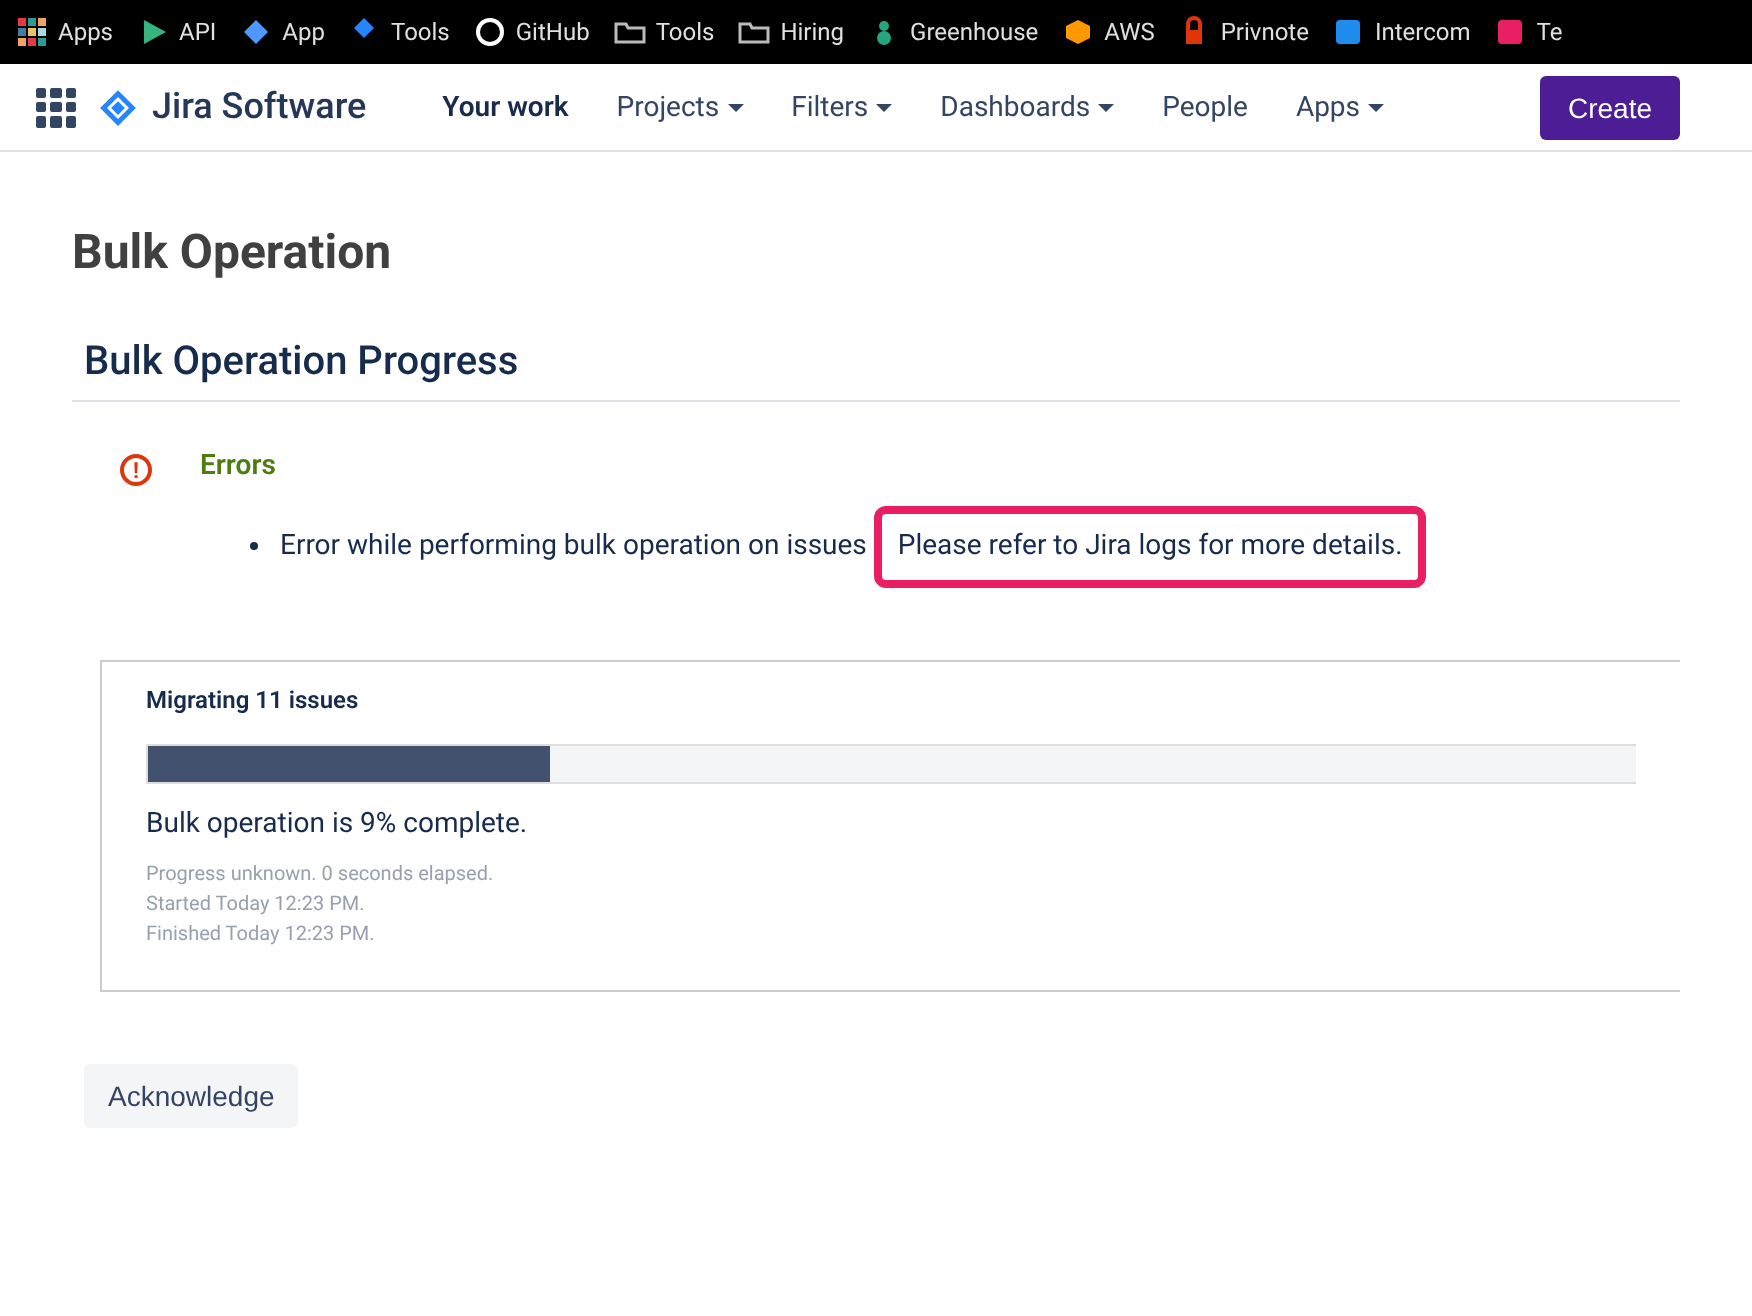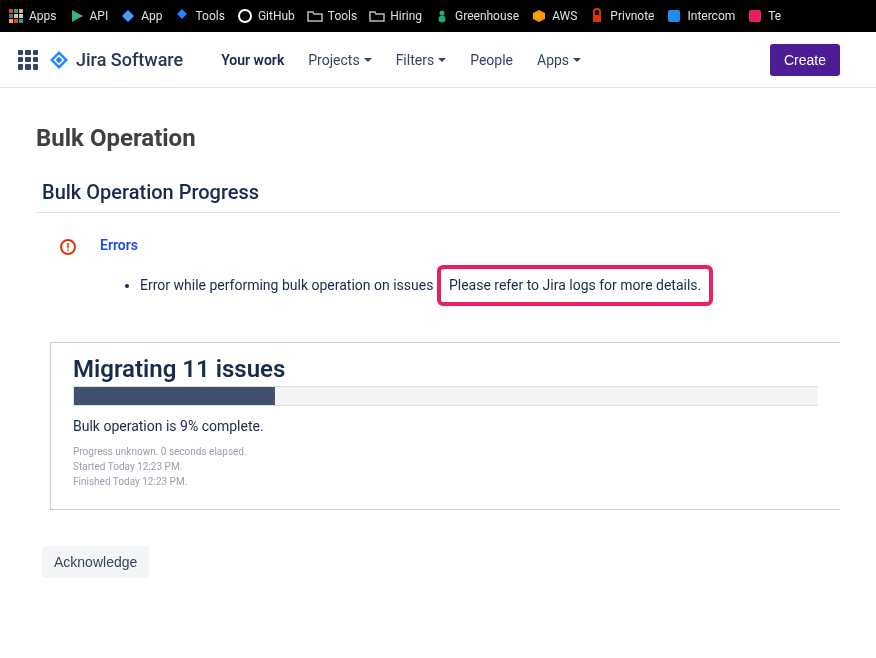--- a/index.html
+++ b/index.html
@@ -20,21 +20,21 @@
       align-items: center;
       gap: 5px;
       font-size: 12px;
       color: #e0e0e0;
       cursor: pointer;
     }
     .bookmark-icon { width: 16px; height: 16px; display: flex; align-items: center; justify-content: center; }
     .bookmark-icon svg { width: 16px; height: 16px; }
     
     .top-nav {
-      height: 56px;
+      height: 44px;
       display: flex;
       align-items: center;
       padding: 0 16px;
       gap: 8px;
       border-bottom: 1px solid #dfe1e6;
     }
     .app-switcher {
       width: 24px; height: 24px;
       display: grid;
       grid-template-columns: repeat(3, 1fr);
@@ -93,39 +93,39 @@
       border: 2px solid #de350b;
       border-radius: 50%;
       display: flex;
       align-items: center;
       justify-content: center;
       flex-shrink: 0;
       margin-top: 2px;
     }
     .error-icon::after { content: "!"; color: #de350b; font-weight: bold; font-size: 11px; }
     .error-content { flex: 1; }
-    .error-heading { font-size: 14px; font-weight: 600; color: #1d4ed8; margin-bottom: 12px; }
+    .error-heading { font-size: 14px; font-weight: 600; color: #4d7c0f; margin-bottom: 12px; }
     .error-list { list-style: disc; padding-left: 40px; font-size: 14px; color: #172b4d; }
     .error-list li { line-height: 1.5; }
     .highlight-box {
       border: 4px solid #e91e63;
       border-radius: 6px;
       padding: 6px 8px;
       display: inline-block;
       text-align: right;
     }
     
     .progress-panel {
       border: 1px solid #ccc;
       border-right: none;
       padding: 12px 22px 20px 22px;
       margin-left: 14px;
       margin-bottom: 36px;
     }
-    .progress-title { font-size: 24px; font-weight: 600; color: #172b4d; margin-bottom: 3px; }
+    .progress-title { font-size: 12px; font-weight: 600; color: #172b4d; margin-bottom: 15px; }
     .progress-bar {
       height: 20px;
       background: #f4f5f7;
       border: 1px solid #ddd;
       border-right: none;
       position: relative;
       margin-bottom: 12px;
     }
     .progress-fill {
       height: 100%;
@@ -281,20 +281,24 @@
   <div class="nav-items">
     <div class="nav-item bold">
         <span>Your work</span>
       </div>
     <div class="nav-item">
         <span>Projects</span>
         <span class="chevron"></span>
       </div>
     <div class="nav-item">
         <span>Filters</span>
+        <span class="chevron"></span>
+      </div>
+    <div class="nav-item">
+        <span>Dashboards</span>
         <span class="chevron"></span>
       </div>
     <div class="nav-item">
         <span>People</span>
       </div>
     <div class="nav-item">
         <span>Apps</span>
         <span class="chevron"></span>
       </div>
   </div>

